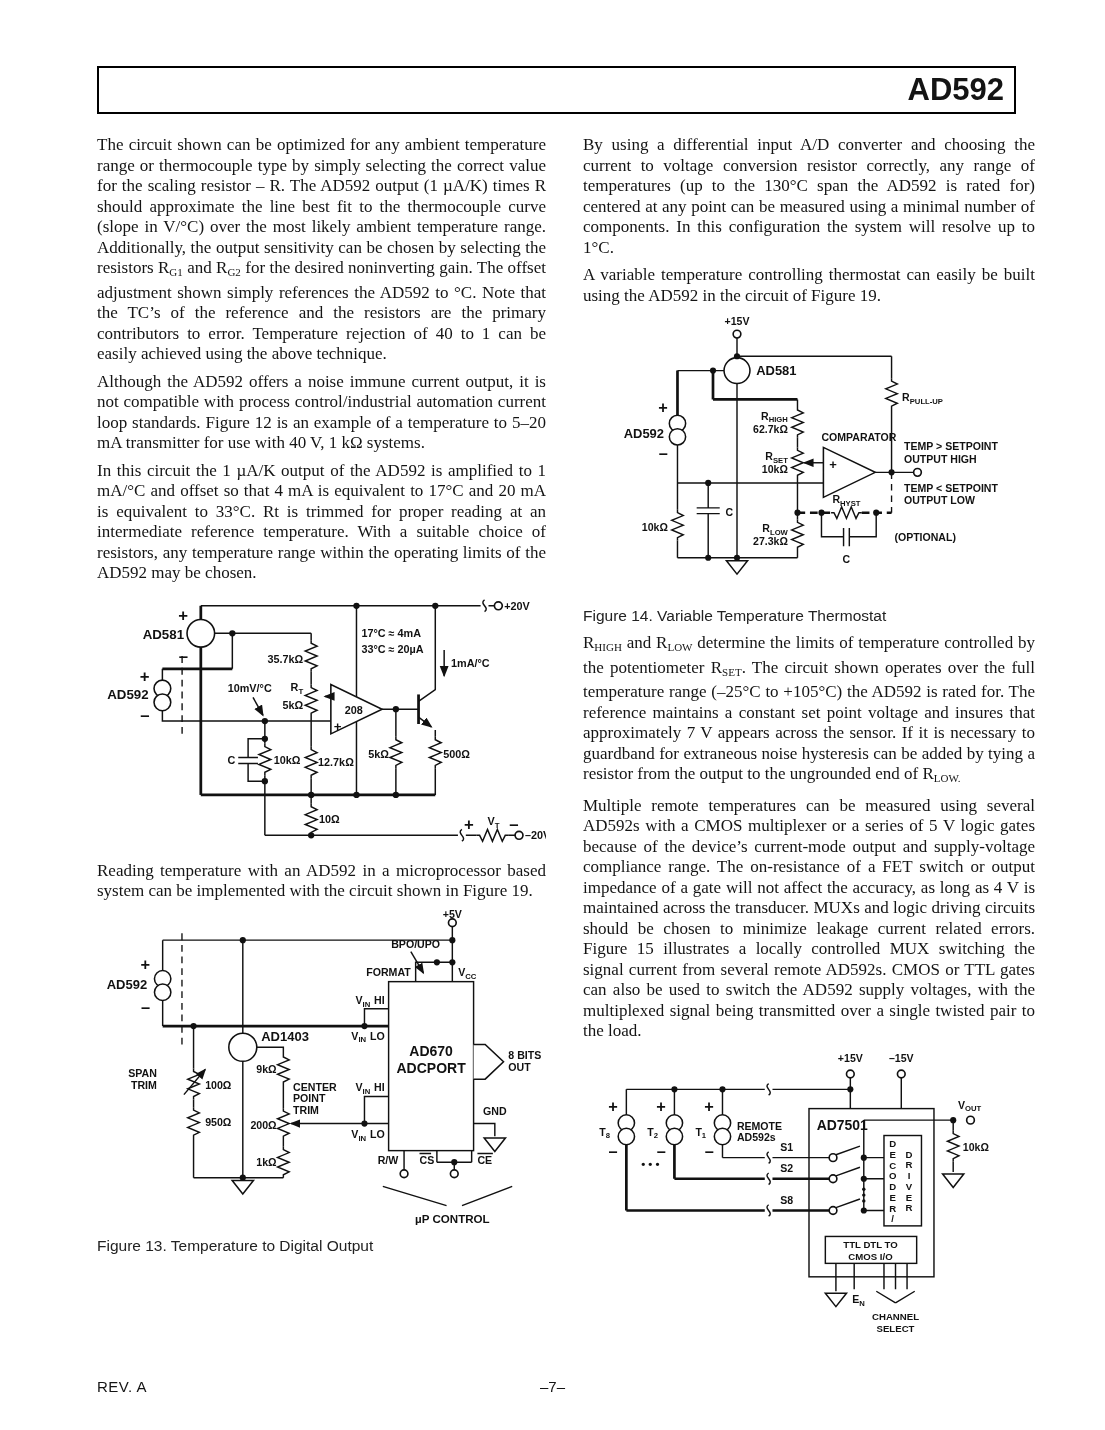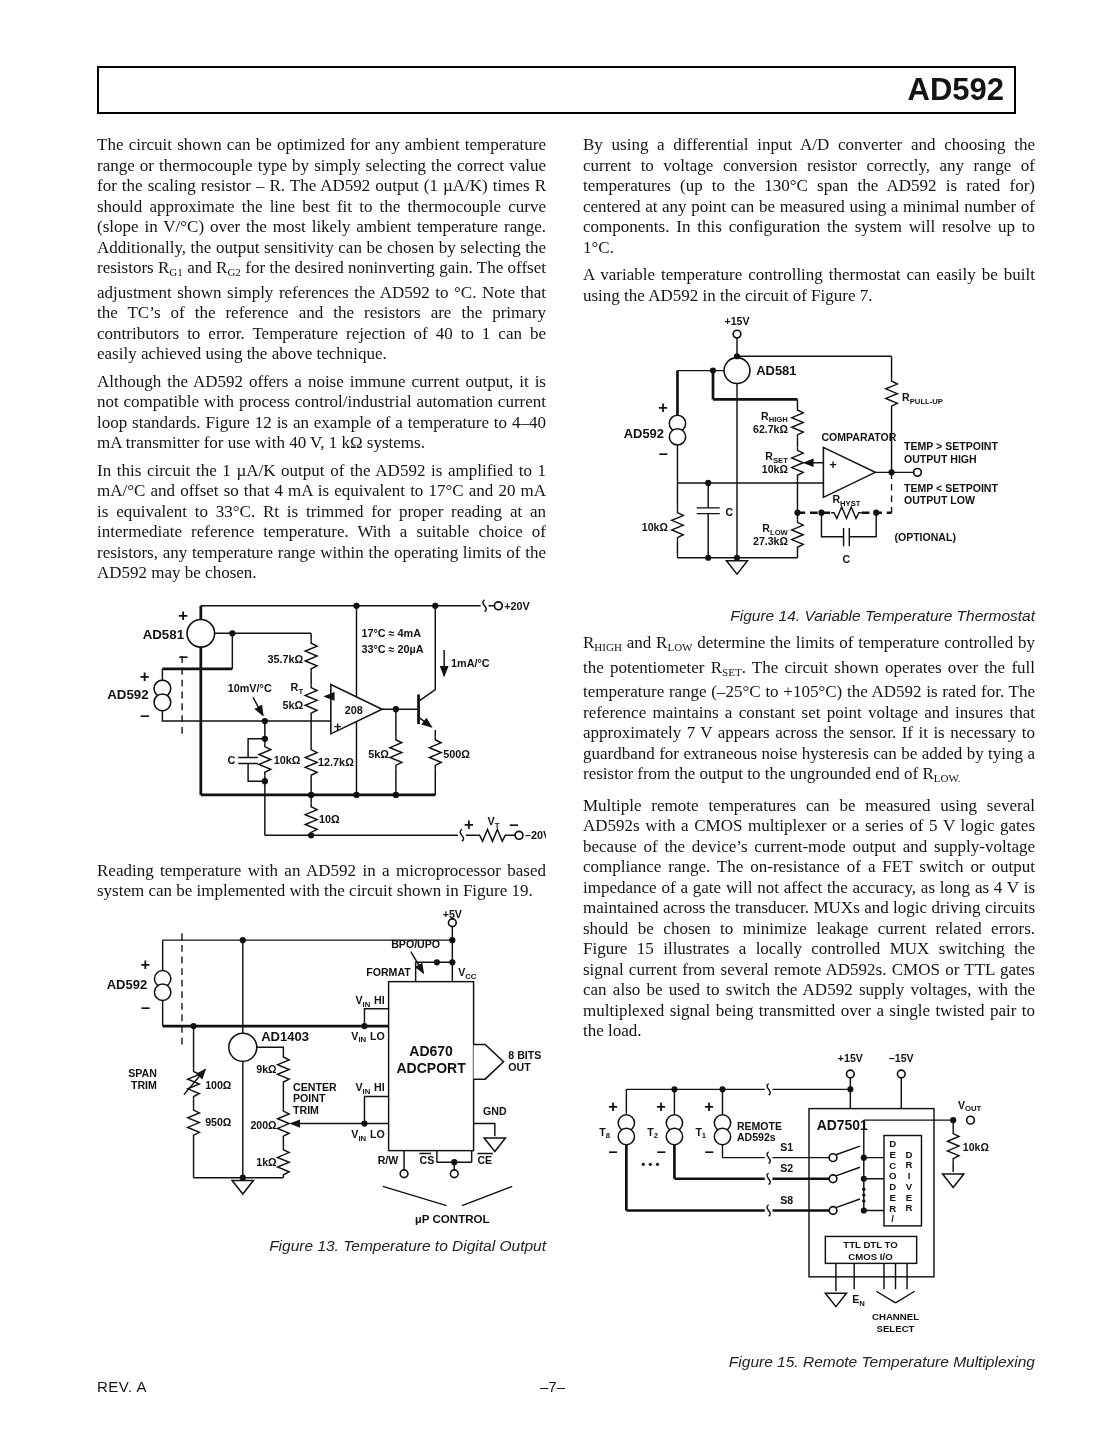--- a/index.html
+++ b/index.html
@@ -7,22 +7,22 @@
          font-family:"Liberation Serif",serif;color:#141414;overflow:hidden;}
   .hdrbox{position:absolute;left:97px;top:66px;width:915px;height:44px;border:2.5px solid #000;
           display:flex;align-items:center;justify-content:flex-end;}
   .hdrbox .part{font-family:"Liberation Sans",sans-serif;font-weight:bold;font-size:31px;
                 letter-spacing:0px;padding-right:10px;}
   .col{position:absolute;top:135px;}
   .colL{left:97px;width:449px;}
   .colR{left:583px;width:452px;}
   .para{font-size:17px;line-height:20.5px;text-align:justify;margin:0 0 7px 0;}
   .tsub{font-size:11px;vertical-align:-3px;}
-  .figcap{font-family:"Liberation Sans",sans-serif;font-style:italic;font-size:15.5px;
-          text-align:right;margin:2px 0 8px 0;color:#222;}
+  .figcap{font-family:"Liberation Sans",sans-serif;font-size:15.5px;
+          text-align:left;margin:2px 0 8px 0;color:#222;}
   .figwrap{margin-top:6px;}
   .footer-rev{position:absolute;left:97px;top:1378px;font-family:Liberation Sans, sans-serif;
               font-size:15px;letter-spacing:.5px;}
   .footer-page{position:absolute;left:0;right:0;top:1378px;text-align:center;
                font-family:"Liberation Sans",sans-serif;font-size:15px;}
   
   .w{stroke:#111;stroke-width:1.5;fill:none;}
   .wt{stroke:#111;stroke-width:2.8;fill:none;}
   .dash{stroke:#111;stroke-width:1.4;fill:none;stroke-dasharray:7 5;}
   .dashT{stroke:#111;stroke-width:2.6;fill:none;stroke-dasharray:8 5;}
@@ -38,21 +38,21 @@
 <body>
 
 <div class="sheet">
 
   <div class="hdrbox">
     <div class="part">AD592</div>
   </div>
 
   <div class="col colL">
     <p class="para"><span>The circuit shown can be optimized for any ambient temperature range or thermocouple type by simply selecting the correct value for the scaling resistor – R. The AD592 output (1 µA/K) times R should approximate the line best fit to the thermocouple curve (slope in V/°C) over the most likely ambient temperature range. Additionally, the output sensitivity can be chosen by selecting the resistors R</span><span class="tsub">G1</span><span> and R</span><span class="tsub">G2</span><span> for the desired noninverting gain. The offset adjustment shown simply references the AD592 to °C. Note that the TC’s of the reference and the resistors are the primary contributors to error. Temperature rejection of 40 to 1 can be easily achieved using the above technique.</span></p>
-    <p class="para">Although the AD592 offers a noise immune current output, it is not compatible with process control/industrial automation current loop standards. Figure 12 is an example of a temperature to 4–40 mA transmitter for use with 40 V, 1 kΩ systems.</p>
+    <p class="para">Although the AD592 offers a noise immune current output, it is not compatible with process control/industrial automation current loop standards. Figure 12 is an example of a temperature to 5–20 mA transmitter for use with 40 V, 1 kΩ systems.</p>
     <p class="para">In this circuit the 1 µA/K output of the AD592 is amplified to 1 mA/°C and offset so that 4 mA is equivalent to 17°C and 20 mA is equivalent to 33°C. Rt is trimmed for proper reading at an intermediate reference temperature. With a suitable choice of resistors, any temperature range within the operating limits of the AD592 may be chosen.</p>
 
     <div class="figwrap">
     <svg width="449" height="266" viewBox="0 0 455 270">
       <defs>
         <path id="rv" d="M0 0 v3 l6 3 l-12 5 l12 5 l-12 5 l12 5 l-6 3 v3"></path>
         <path id="rh" d="M0 0 h3 l3 6 l5 -12 l5 12 l5 -12 l5 12 l3 -6 h3"></path>
         <path id="gndsym" d="M-11 0 H11 L0 14 Z"></path>
         <path id="brk" d="M0 -6 C -6 -2 6 2 0 6"></path>
         <marker id="ah" markerWidth="9" markerHeight="8" refX="6.5" refY="3" orient="auto">
@@ -228,21 +228,21 @@
         <text class="t11" x="394" y="264">CE</text>
         <text class="t12" x="368" y="325" text-anchor="middle">µP CONTROL</text>
       </g>
     </svg>
     <div class="figcap">Figure 13.  Temperature to Digital Output</div>
     </div>
   </div>
 
   <div class="col colR">
     <p class="para">By using a differential input A/D converter and choosing the current to voltage conversion resistor correctly, any range of temperatures (up to the 130°C span the AD592 is rated for) centered at any point can be measured using a minimal number of components. In this configuration the system will resolve up to 1°C.</p>
-    <p class="para">A variable temperature controlling thermostat can easily be built using the AD592 in the circuit of Figure 7.</p>
+    <p class="para">A variable temperature controlling thermostat can easily be built using the AD592 in the circuit of Figure 19.</p>
 
     <div class="figwrap">
     <svg width="452" height="288" viewBox="0 0 470 300">
       <g>
         <path class="w" d="M160 26 V47 M160 45 H321 M321 45 V68 M321 100 V166"></path>
         <use href="#rv" x="321" y="68" class="w"></use>
         <path class="w" d="M160 73 V255"></path>
         <path class="w" d="M147 60 H98"></path>
         <path class="wt" d="M98 60 V107 M135 60 V90 M135 90 H223"></path>
         <path class="w" d="M223 90 V98 M223 130 V140 M223 172 V215 M223 247 V255"></path>
@@ -386,19 +386,18 @@
         <text class="t10" x="339" y="113" text-anchor="middle"><tspan x="339" dy="0">D</tspan><tspan x="339" dy="1.12em">R</tspan><tspan x="339" dy="1.12em">I</tspan><tspan x="339" dy="1.12em">V</tspan><tspan x="339" dy="1.12em">E</tspan><tspan x="339" dy="1.12em">R</tspan></text>
         <text class="t11" x="390" y="62"><tspan>V</tspan><tspan class="sub" dy="3">OUT</tspan></text>
         <text class="t11" x="395" y="106">10kΩ</text>
         <text class="t10" x="299" y="207" text-anchor="middle">TTL DTL TO</text>
         <text class="t10" x="299" y="219" text-anchor="middle">CMOS I/O</text>
         <text class="t11" x="280" y="264"><tspan>E</tspan><tspan class="sub" dy="3">N</tspan></text>
         <text class="t10" x="325" y="282" text-anchor="middle">CHANNEL</text>
         <text class="t10" x="325" y="294" text-anchor="middle">SELECT</text>
       </g>
     </svg>
-    <div class="figcap">Figure 15. Remote Temperature Multiplexing</div>
     </div>
   </div>
 
   <div class="footer-rev">REV. A</div>
   <div class="footer-page">–7–</div>
 </div>
 
 </body></html>

